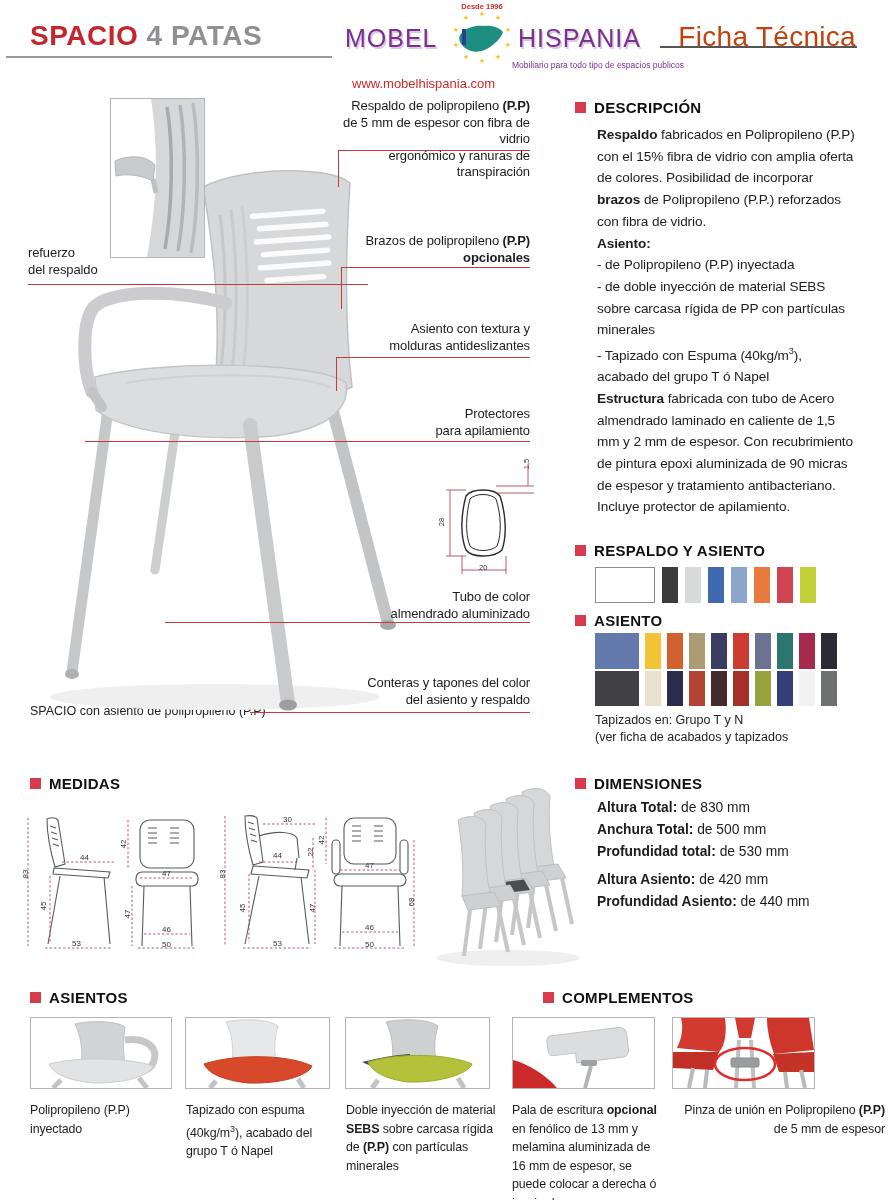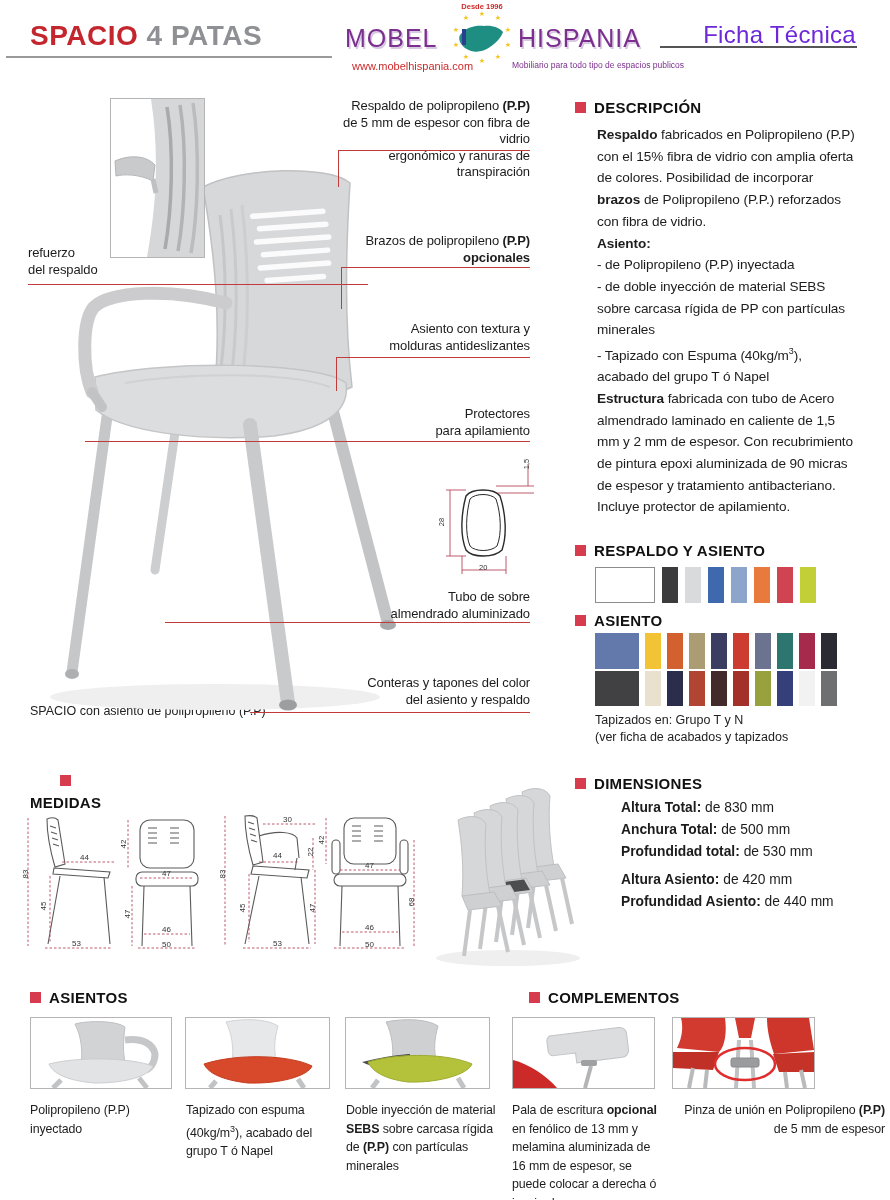--- a/index.html
+++ b/index.html
@@ -7,23 +7,23 @@
         font-family:"Liberation Sans",sans-serif;color:#1c1c1c;}
   .abs{position:absolute;}
   
   .title{left:30px;top:20px;font-size:28px;font-weight:bold;letter-spacing:.5px;}
   .t-red{color:var(--title-red);}
   .t-gray{color:var(--title-gray);}
   .hrule{position:absolute;height:2px;background:#9a9a9a;}
   .brand{font-size:25px;font-weight:normal;color:var(--brand-purple);letter-spacing:1px;
          text-shadow:1.5px 1.5px 0 #d8c9e2;}
   .since{font-size:7.5px;color:var(--since-red);font-weight:bold;}
-  .website{font-size:11px;color:var(--since-red);}
+  .website{font-size:13px;color:var(--since-red);margin-top:16px;}
   .tagline{font-size:8.5px;color:var(--brand-purple);}
-  .ficha{font-size:24px;color:#6d28d9;letter-spacing:.3px;}
+  .ficha{font-size:28px;color:#c2410c;letter-spacing:.3px;}
   .ficha-rule{position:absolute;height:1.5px;background:#555;}
   .map{fill:var(--map-teal);}
   .star{fill:var(--star-yellow);font-size:7px;font-family:"DejaVu Sans",sans-serif;}
   
   .sec-head{position:absolute;display:flex;align-items:center;gap:8px;}
   .sq{width:11px;height:11px;background:var(--accent-red);flex:none;}
   .sec-title{font-weight:bold;font-size:15px;letter-spacing:.3px;color:#111;}
   
   .callout{position:absolute;font-size:13px;line-height:16.5px;letter-spacing:-.1px;z-index:6;}
   .callout.right{text-align:right;}
@@ -38,21 +38,21 @@
   
   .swrow{position:absolute;display:flex;gap:7px;}
   .swrow .sw{width:16px;height:100%;}
   .swrow.respaldo .sw:first-child{width:60px;}
   .swrow.asiento{gap:6px;}
   .swrow.asiento .sw:first-child{width:44px;}
   .sw-b{box-sizing:border-box;border:1px solid #8d8d8d;}
   .note{position:absolute;font-size:12.5px;line-height:16.5px;color:#222;}
   
   .dimrows{position:absolute;left:597px;top:797px;font-size:13.8px;line-height:22px;}
-  .dimrow b{font-weight:bold;margin-left:24px;}
+  .dimrow b{font-weight:bold;}
   .dimgap{height:6px;}
   
   .mdia{position:absolute;}
   .mdia svg{position:absolute;left:0;top:0;}
   .mnum{position:absolute;font-size:8px;line-height:8px;color:#333;white-space:nowrap;}
   .rot{transform:rotate(-90deg);transform-origin:center center;}
   .sketch{stroke:#5a5a5a;stroke-width:1.1;fill:none;}
   .dim{stroke:var(--dim-line-red);stroke-width:.9;fill:none;stroke-dasharray:2.5 2;}
   .dims{stroke:var(--dim-line-red);stroke-width:.9;fill:none;}
   
@@ -168,21 +168,21 @@
   <div class="rline" style="left:336px;top:357px;width:194px;"></div>
   <div class="rline v" style="left:336px;top:357px;height:34px;"></div>
 
   <div class="callout right" style="left:330px;top:406px;width:200px;">
     <span>Protectores</span><br>
     <span>para apilamiento</span>
   </div>
   <div class="rline" style="left:85px;top:441px;width:445px;"></div>
 
   <div class="callout right" style="left:330px;top:589px;width:200px;">
-    <span>Tubo de sobre</span><br>
+    <span>Tubo de color</span><br>
     <span>almendrado aluminizado</span>
   </div>
   <div class="rline" style="left:165px;top:622px;width:365px;"></div>
 
   <div class="callout right" style="left:330px;top:675px;width:200px;">
     <span>Conteras y tapones del color</span><br>
     <span>del asiento y respaldo</span>
   </div>
   <div class="rline" style="left:250px;top:712px;width:280px;"></div>
 
@@ -263,21 +263,21 @@
       <div class="sw" style="background: rgb(151, 162, 63);"></div>
       <div class="sw" style="background: rgb(53, 64, 122);"></div>
       <div class="sw" style="background: rgb(242, 242, 242);"></div>
       <div class="sw" style="background: rgb(110, 111, 113);"></div>
     </div>
   <div class="note" style="left:595px;top:712px;">
     <span>Tapizados en: Grupo T y N</span><br>
     <span>(ver ficha de acabados y tapizados</span>
   </div>
 
-  <div class="sec-head" style="left:30px;top:775px;flex-direction:column;">
+  <div class="sec-head" style="left:30px;top:775px;">
     <span class="sq"></span>
     <span class="sec-title">MEDIDAS</span>
   </div>
 
   <div class="mdia" style="left:20px;top:812px;width:100px;height:142px;">
     <svg width="100" height="142" viewBox="0 0 100 142">
       <g class="sketch">
         <path d="M27,7 C32,5 36,6 38,8 L45,52 L35,55 C30,38 27,20 27,7 Z"></path>
         <path d="M30,14 L36,16 M31,20 L37,22 M32,26 L38,28 M33,32 L39,34"></path>
         <path d="M34,56 L90,60 L88,66 L33,62 Z"></path>
@@ -436,21 +436,21 @@
   <div class="cap" style="left:30px;top:1101px;width:152px;">
     <span>Polipropileno (P.P) inyectado</span>
   </div>
   <div class="cap" style="left:186px;top:1101px;width:150px;">
     <span>Tapizado con espuma (40kg/m</span><sup>3</sup><span>), acabado del grupo T ó Napel</span>
   </div>
   <div class="cap" style="left:346px;top:1101px;width:150px;">
     <span>Doble inyección de material </span><b>SEBS</b><span> sobre carcasa rígida de </span><b>(P.P)</b><span> con partículas minerales</span>
   </div>
 
-  <div class="sec-head" style="left:512px;top:989px;padding-left:17px;">
+  <div class="sec-head" style="left:526px;top:989px;padding-left:17px;">
     <span class="sq"></span>
     <span class="sec-title">COMPLEMENTOS</span>
   </div>
 
   <div class="imgbox" style="left:512px;top:1017px;width:143px;height:72px;">
     <svg width="141" height="70" viewBox="0 0 141 70">
       <path d="M0,42 C16,46 34,58 44,70 L0,70 Z" fill="#cb2a28"></path>
       <g transform="rotate(-7 70 30)">
         <path d="M38,14 h70 a7,7 0 0 1 7,7 v16 a7,7 0 0 1 -7,7 h-46 v-10 h-22 a5,5 0 0 1 -5,-5 v-8 a7,7 0 0 1 3,-7 Z" fill="#dcdddf" stroke="#c2c3c5"></path>
       </g>

